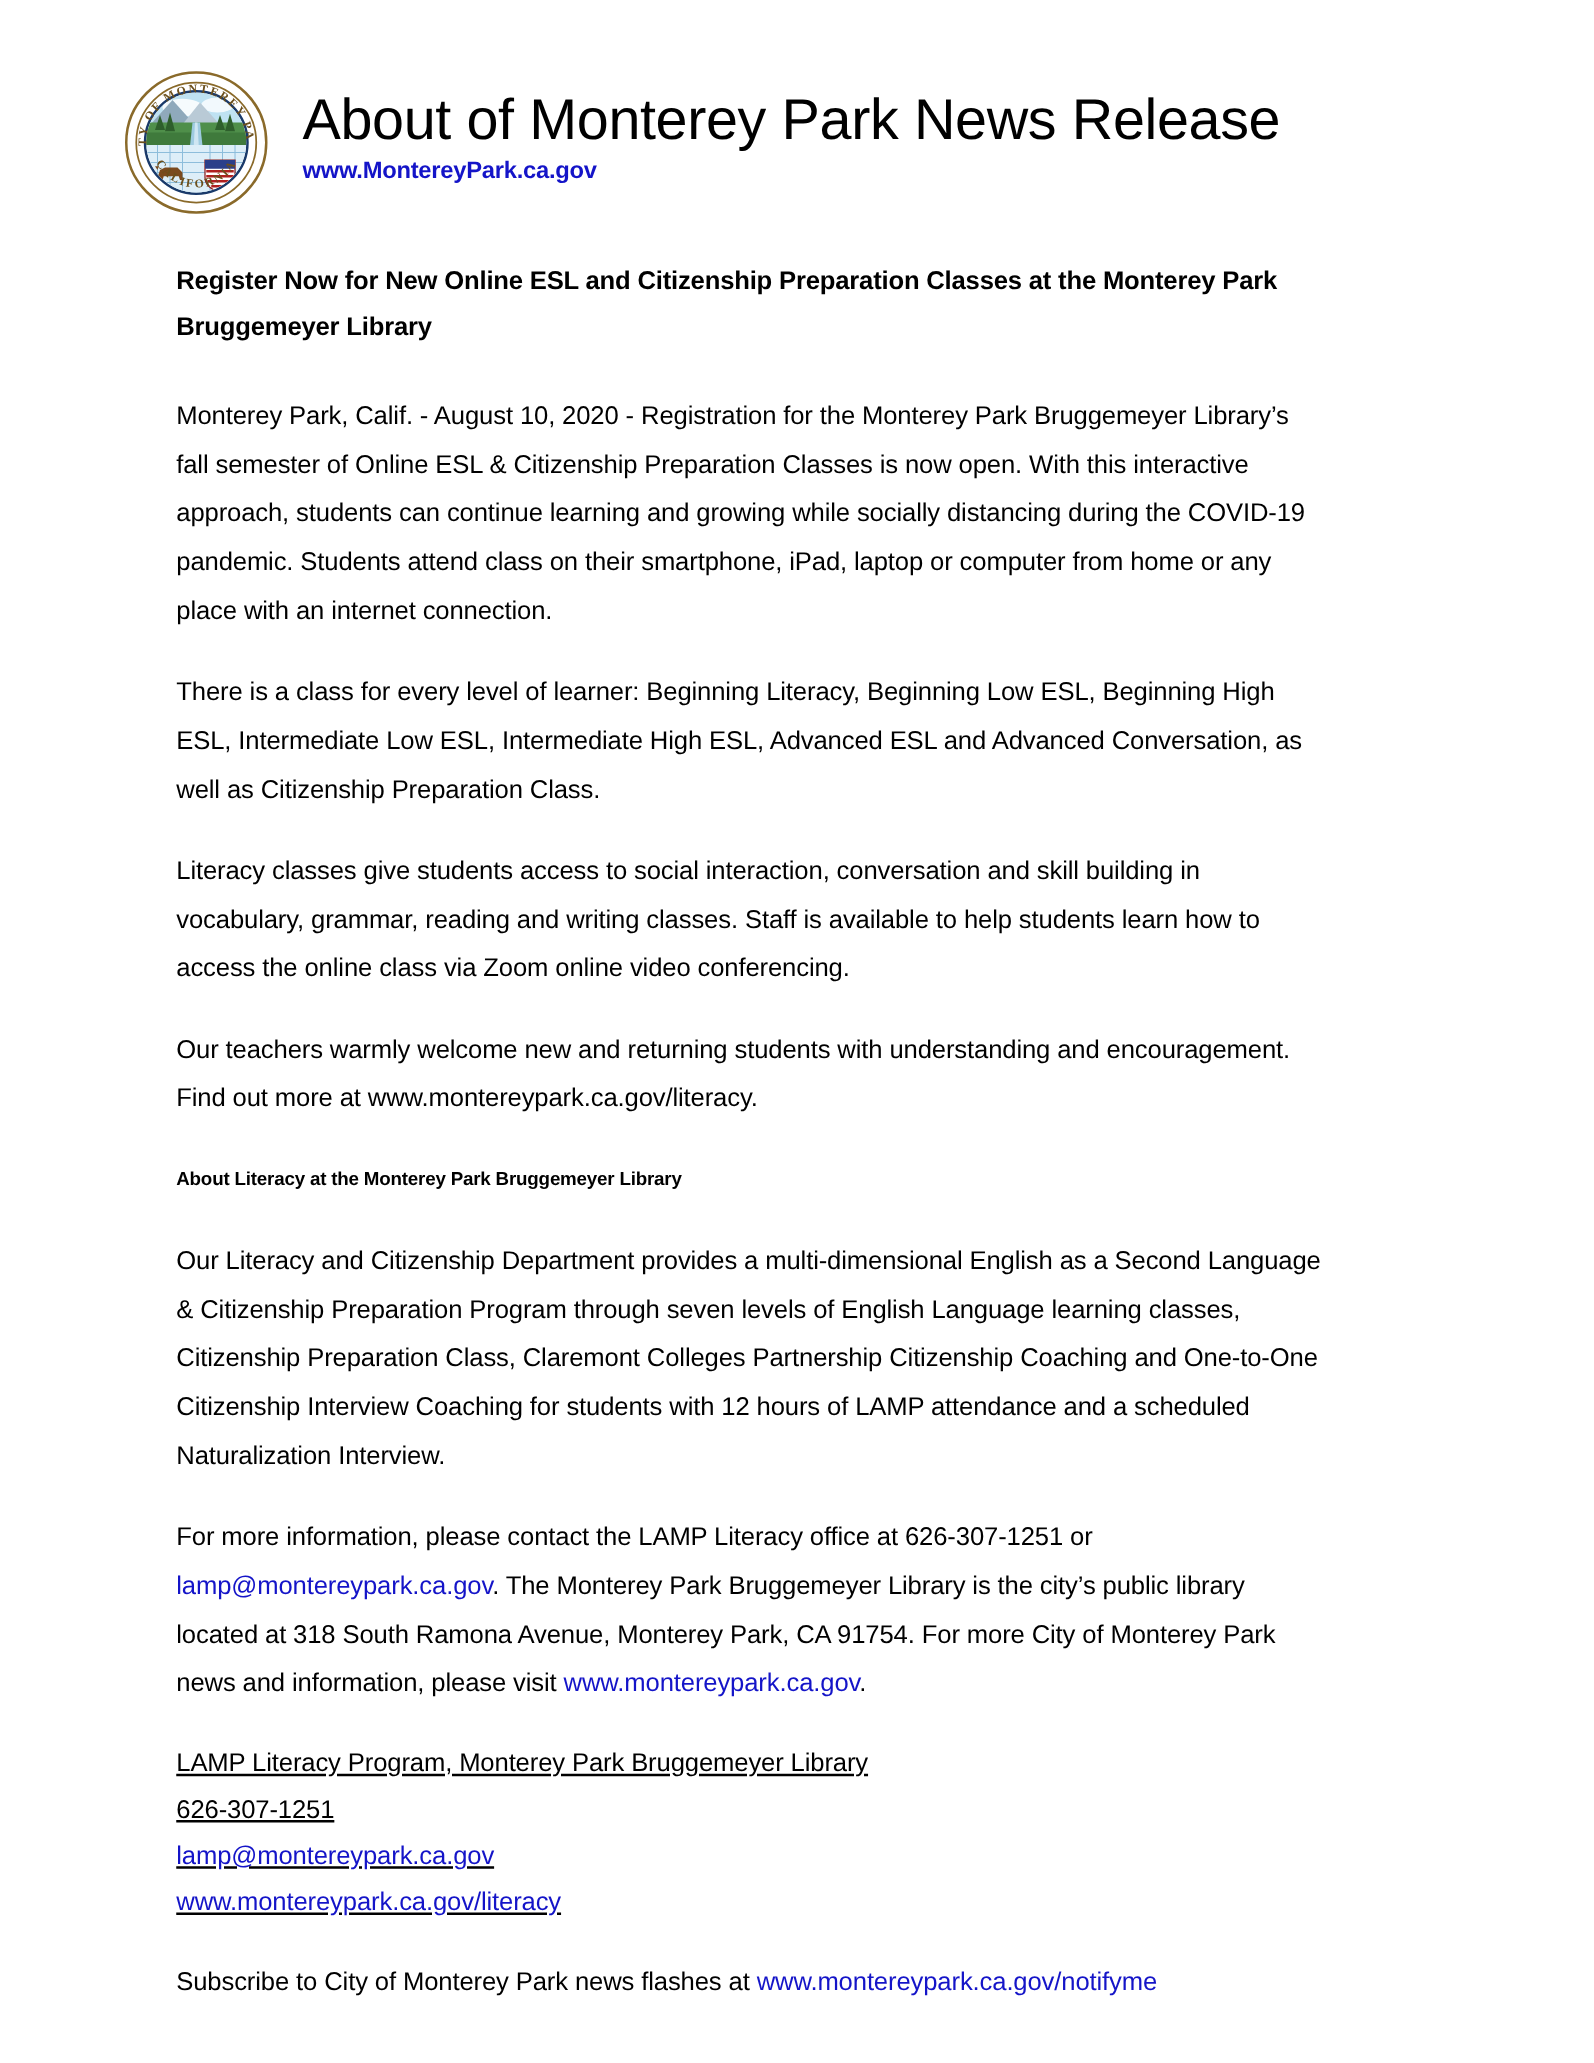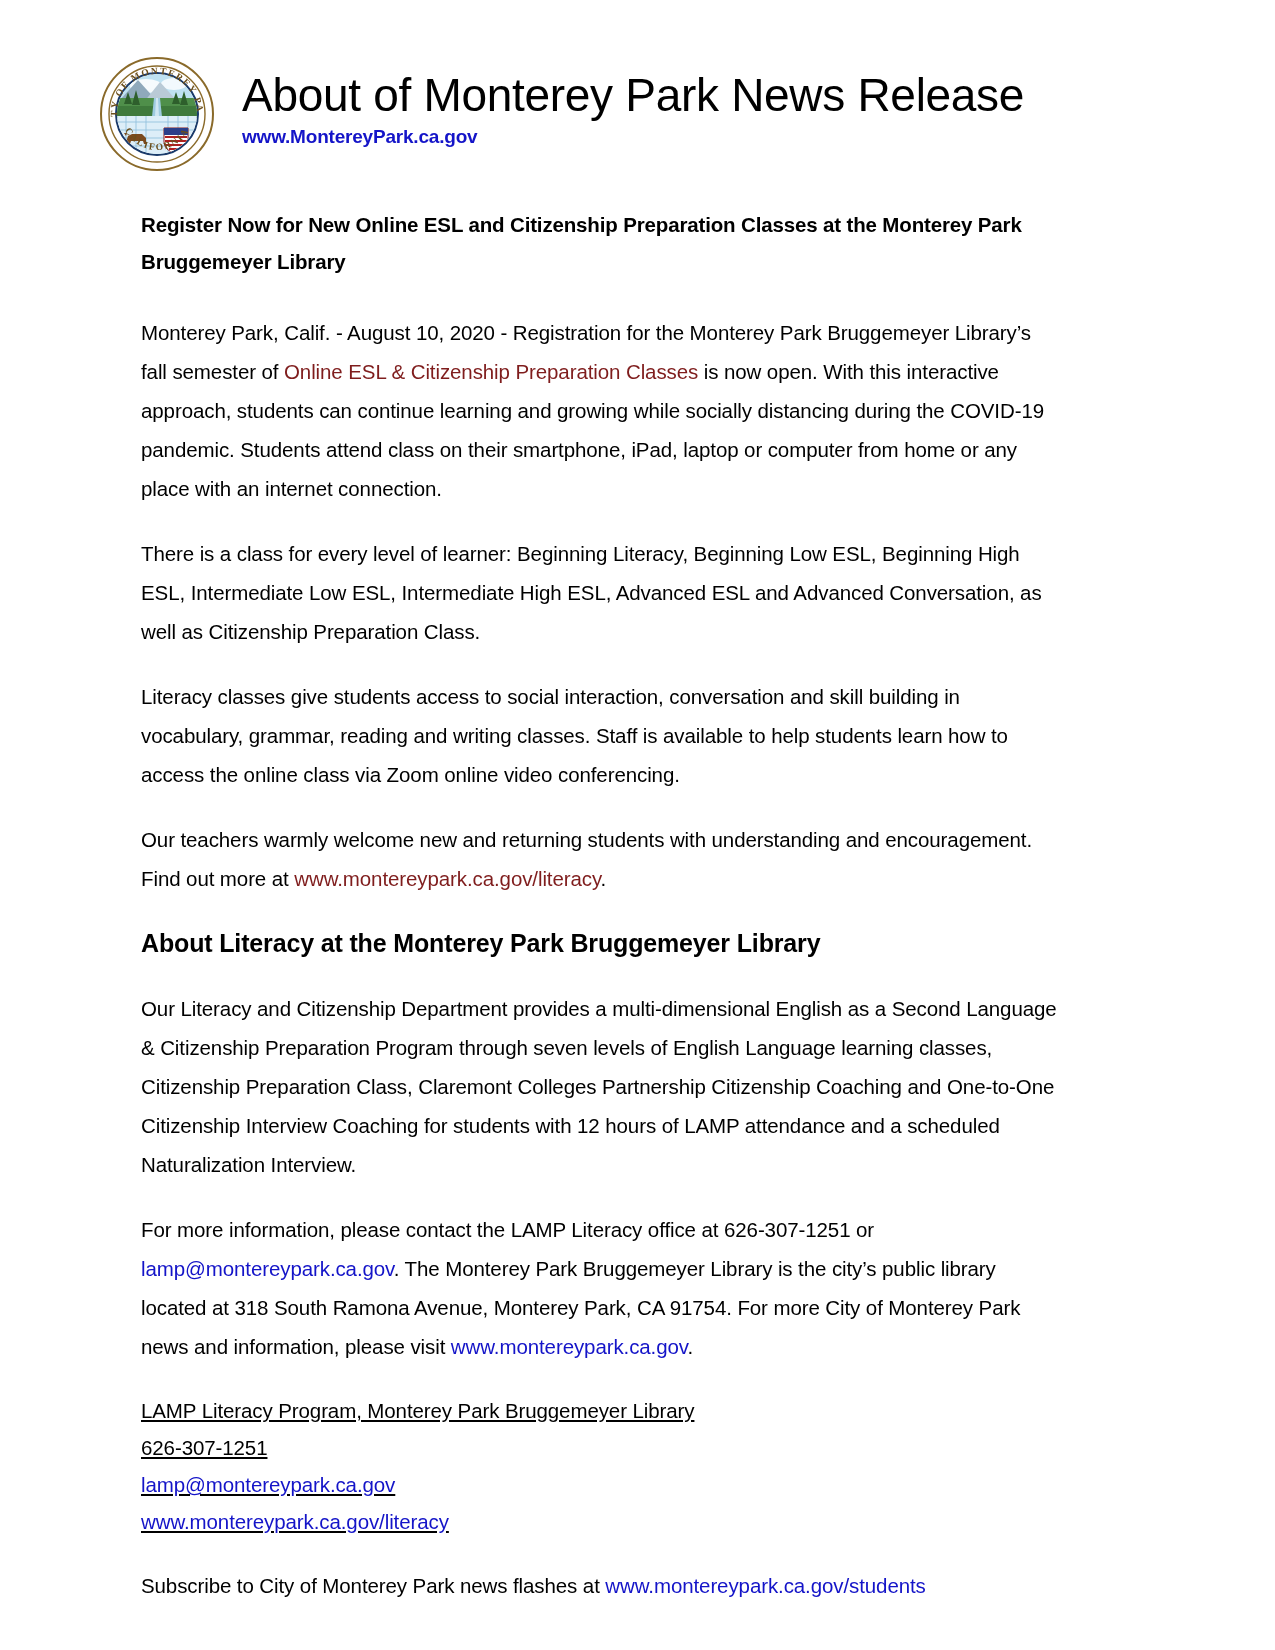--- a/index.html
+++ b/index.html
@@ -83,38 +83,38 @@
   p.para {
     font-size: 20.5px;
     line-height: 39px;
     letter-spacing: -0.1px;
     margin: 0;
     color: #000000;
     font-weight: normal;
   }
 
   .subhead {
-    font-size: 25px;
+    font-size: 15px;
     line-height: 39px;
     font-weight: bold;
     letter-spacing: -0.15px;
     margin: 0;
     color: #000000;
   }
 
   .gap-lg  { height: 33px; }
   .gap-md  { height: 26px; }
   .gap-xl  { height: 48px; }
 
   a.lnk {
     text-decoration: none;
     cursor: pointer;
   }
   a.lnk-blue   { color: #1414c8; }
-  a.lnk-purple { color: #7f1d1d; }
+  a.lnk-purple { color: #000000; }
 
   .contact-block .line {
     font-size: 20.5px;
     line-height: 37px;
     letter-spacing: -0.1px;
     color: #000000;
     text-decoration: underline;
   }
 </style>
 </head>
@@ -236,18 +236,18 @@
 
     <div class="contact-block">
       <div class="line">LAMP Literacy Program, Monterey Park Bruggemeyer Library</div>
       <div class="line">626-307-1251</div>
       <div class="line"><a class="lnk lnk-blue" href="#">lamp@montereypark.ca.gov</a></div>
       <div class="line"><a class="lnk lnk-blue" href="#">www.montereypark.ca.gov/literacy</a></div>
     </div>
 
     <div class="gap-md"></div>
 
-    <p class="para"><span>Subscribe to City of Monterey Park news flashes at </span><a class="lnk lnk-blue" href="#">www.montereypark.ca.gov/students</a></p>
+    <p class="para"><span>Subscribe to City of Monterey Park news flashes at </span><a class="lnk lnk-blue" href="#">www.montereypark.ca.gov/notifyme</a></p>
 
     <div class="gap-xl"></div>
 
   </div>
 </div>
 
 </body></html>

